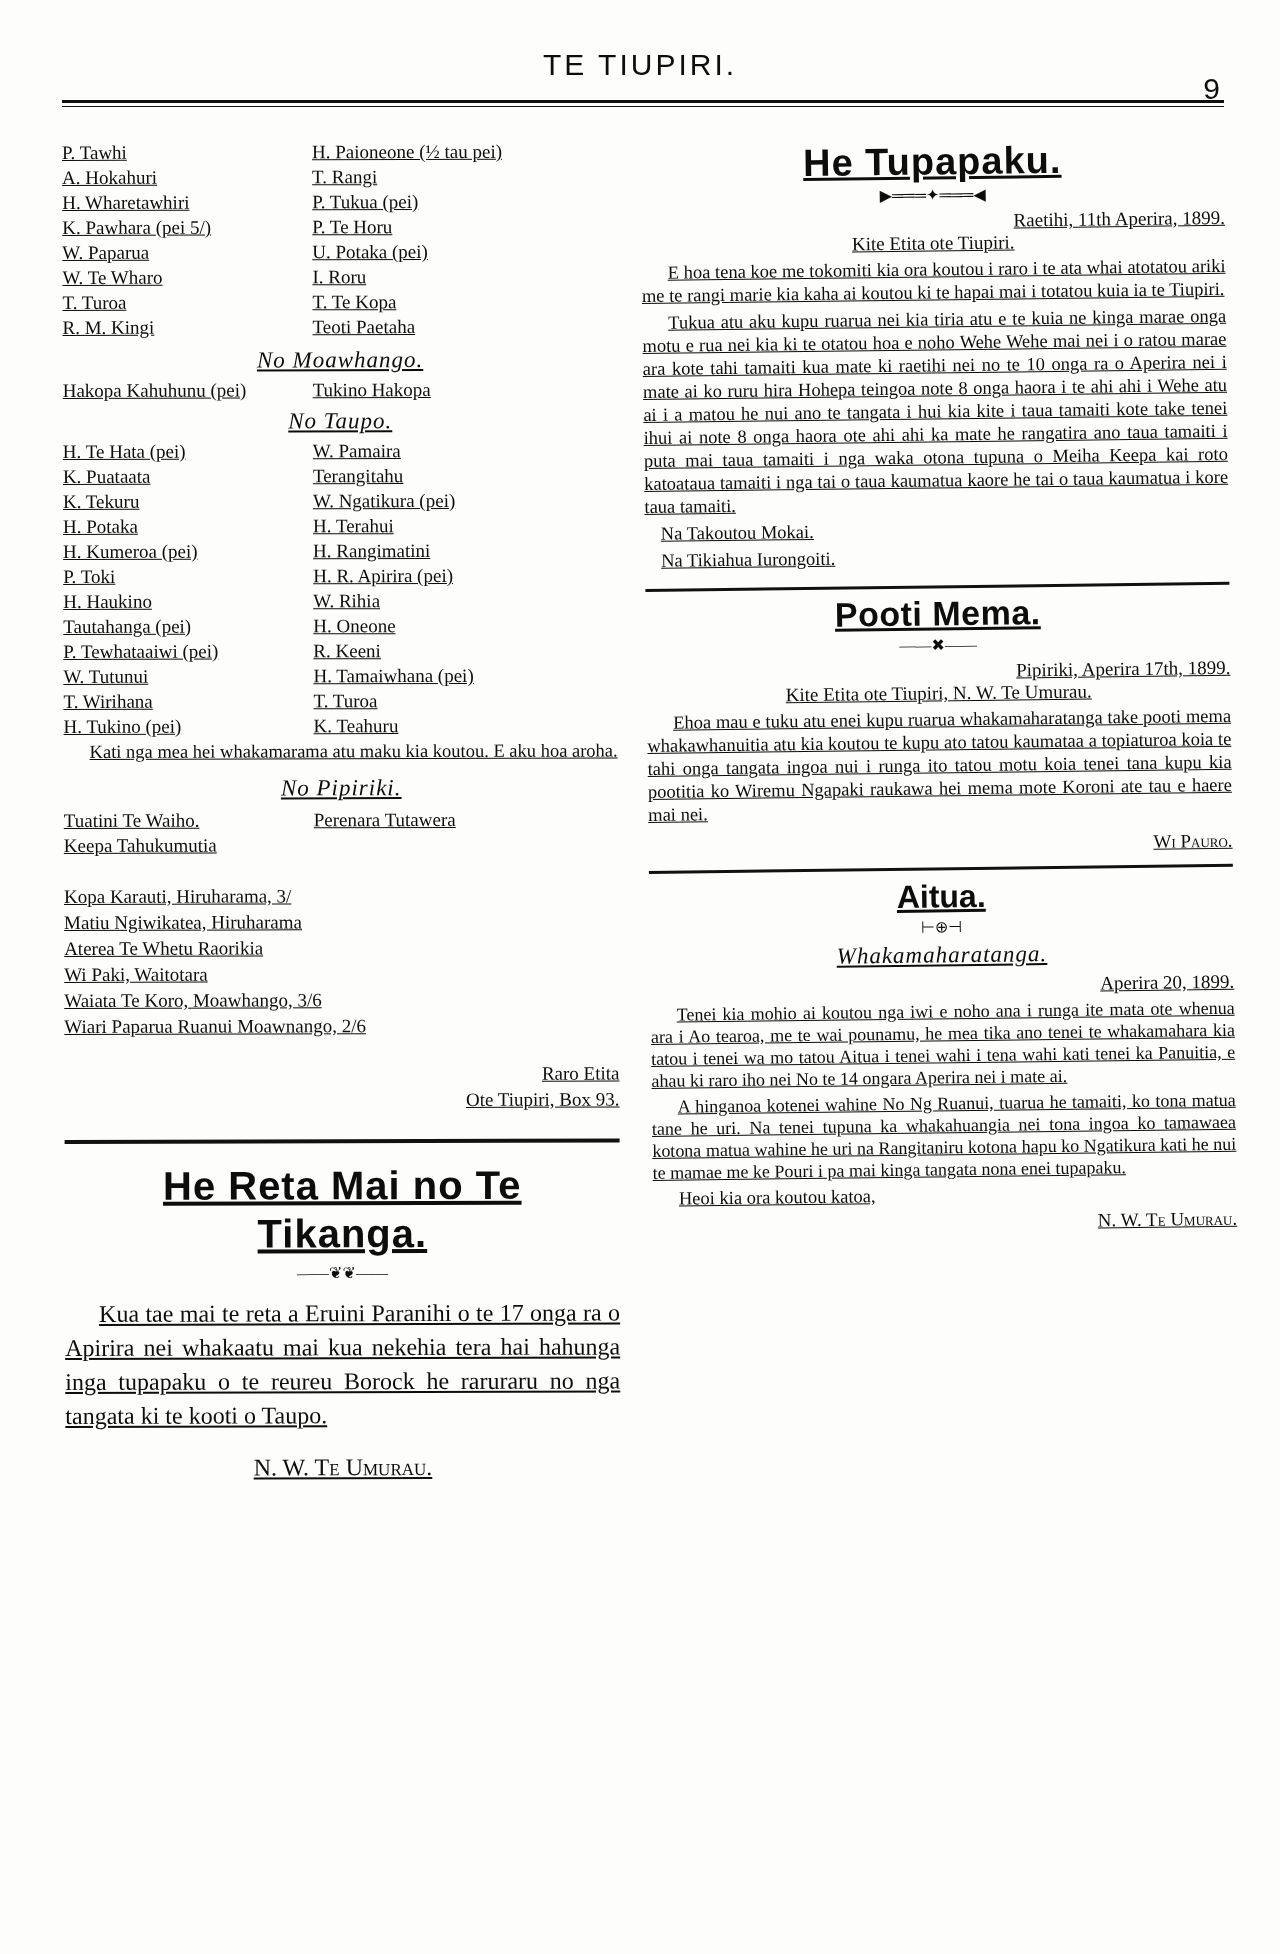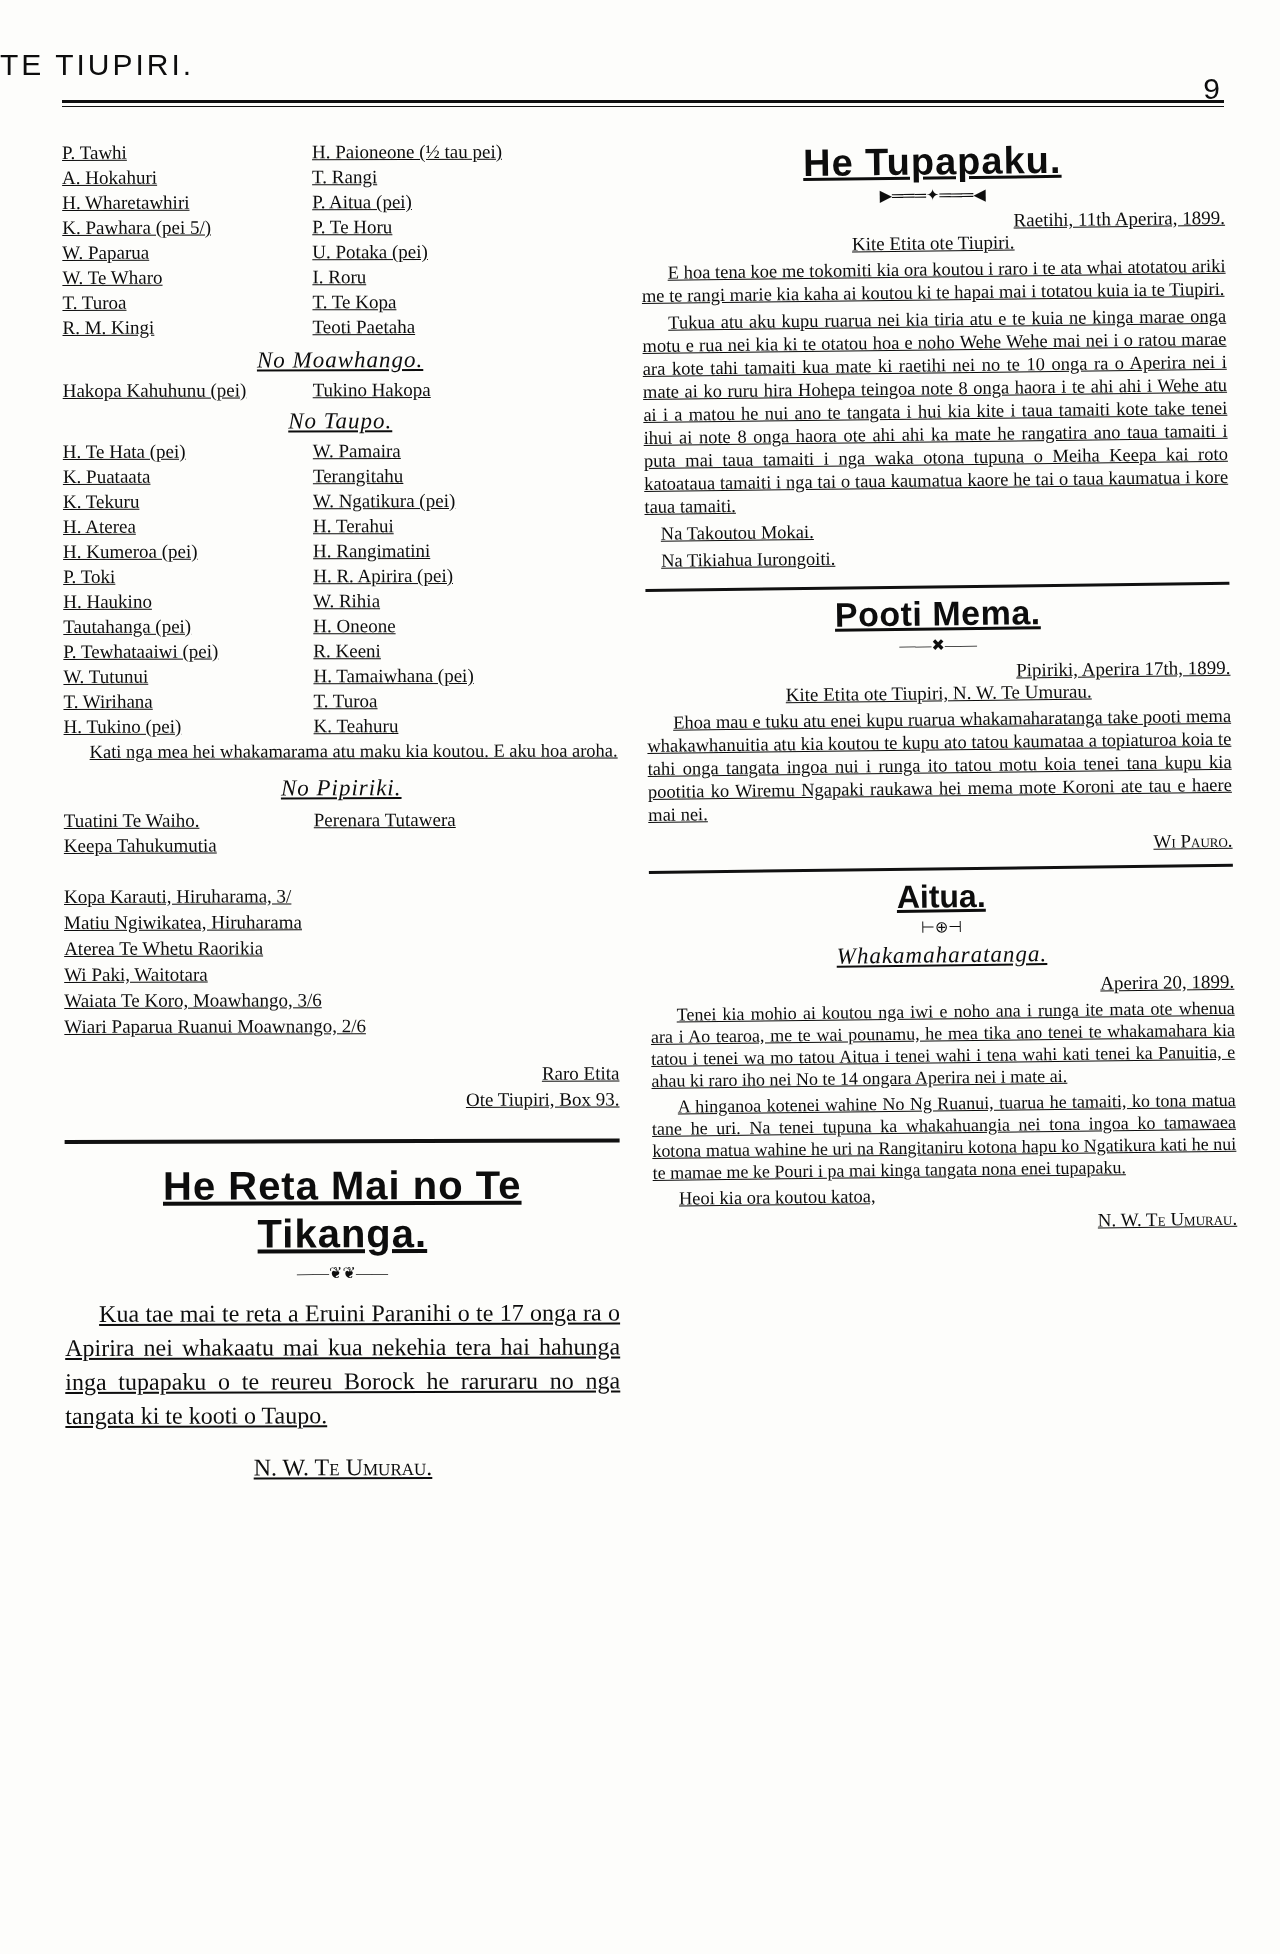--- a/index.html
+++ b/index.html
@@ -11,20 +11,21 @@
     position:relative;
     overflow:hidden;
   }
   .page {
     position:absolute; inset:0;
     padding:0;
   }
   
   .masthead {
     position:absolute; top:48px; left:0; width:1280px;
+    text-align:center;
   }
   .masthead .title {
     font-family:"Liberation Sans", sans-serif;
     font-size:30px; letter-spacing:3px; font-weight:400;
   }
   .masthead .pageno {
     position:absolute; right:60px; top:24px;
     font-family:"Liberation Sans", sans-serif;
     font-size:30px;
   }
@@ -108,21 +109,21 @@
         <div class="row">
           <div class="c1">P. Tawhi</div>
           <div class="c2">H. Paioneone (½ tau pei)</div>
         </div>
         <div class="row">
           <div class="c1">A. Hokahuri</div>
           <div class="c2">T. Rangi</div>
         </div>
         <div class="row">
           <div class="c1">H. Wharetawhiri</div>
-          <div class="c2">P. Aitua (pei)</div>
+          <div class="c2">P. Tukua (pei)</div>
         </div>
         <div class="row">
           <div class="c1">K. Pawhara (pei 5/)</div>
           <div class="c2">P. Te Horu</div>
         </div>
         <div class="row">
           <div class="c1">W. Paparua</div>
           <div class="c2">U. Potaka (pei)</div>
         </div>
         <div class="row">
@@ -157,21 +158,21 @@
         </div>
         <div class="row">
           <div class="c1">K. Puataata</div>
           <div class="c2">Terangitahu</div>
         </div>
         <div class="row">
           <div class="c1">K. Tekuru</div>
           <div class="c2">W. Ngatikura (pei)</div>
         </div>
         <div class="row">
-          <div class="c1">H. Aterea</div>
+          <div class="c1">H. Potaka</div>
           <div class="c2">H. Terahui</div>
         </div>
         <div class="row">
           <div class="c1">H. Kumeroa (pei)</div>
           <div class="c2">H. Rangimatini</div>
         </div>
         <div class="row">
           <div class="c1">P. Toki</div>
           <div class="c2">H. R. Apirira (pei)</div>
         </div>

